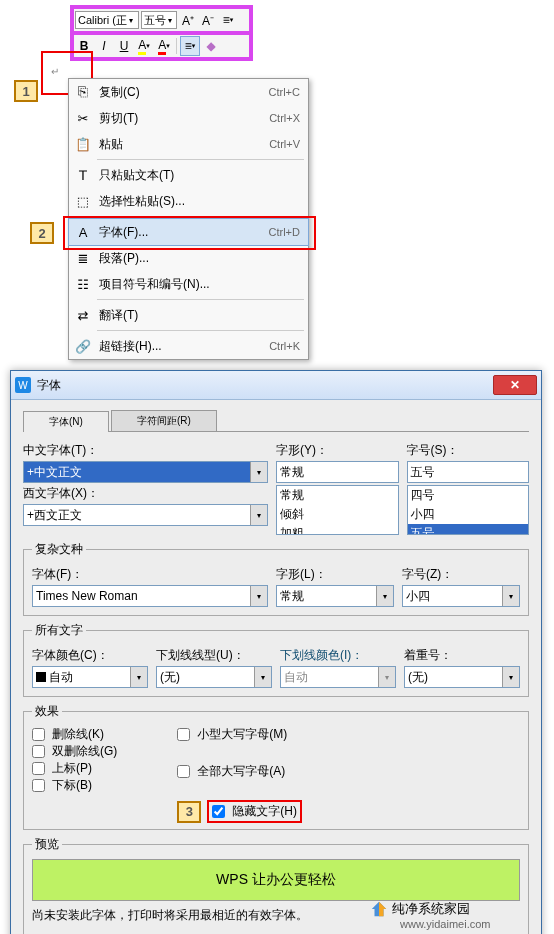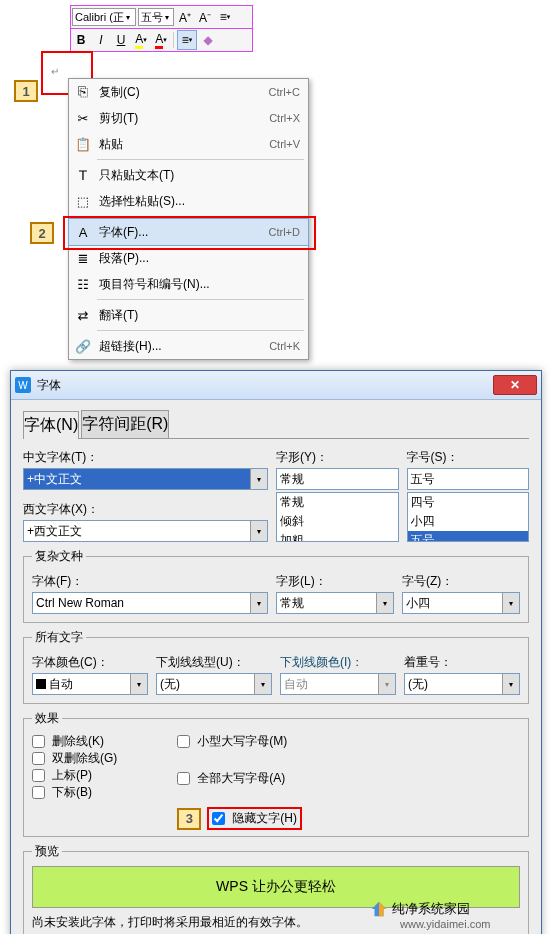--- a/index.html
+++ b/index.html
@@ -1,17 +1,17 @@
 <!DOCTYPE html>
 <html><head>
 <meta charset="utf-8">
 <style>
 body{margin:0;font-family:"Microsoft YaHei","SimSun",Arial,sans-serif;font-size:12px;background:#fff;color:#000;width:554px}
 .toolbar{margin:5px 0 0 70px;width:183px}
-.tb-row{display:flex;align-items:center;border:1px solid #d946ef;background:#f5f5f5;height:22px}
+.tb-row{display:flex;align-items:center;border:4px solid #d946ef;background:#f5f5f5;height:22px}
 .tb-row2{border-top:none}
 .tb-sel{border:1px solid #999;background:#fff;height:16px;font-size:11px;padding:0 2px;display:flex;align-items:center;margin:1px}
 .tb-sel .arr{margin-left:2px;font-size:8px}
 .tb-btn{width:18px;height:18px;display:flex;align-items:center;justify-content:center;font-size:12px;margin:0 1px}
 .sep{width:1px;height:16px;background:#ccc;margin:0 2px}
 .redbox1{position:absolute;left:41px;top:51px;width:48px;height:40px;border:2px solid #e00}
 .badge{position:absolute;width:20px;height:18px;border:2px solid #b87800;background:#ffe9a8;display:flex;align-items:center;justify-content:center;font-weight:bold;font-size:13px;color:#555}
 .ctx{position:absolute;left:68px;top:78px;width:239px;background:#f8f8f8;border:1px solid #999;box-shadow:2px 2px 5px rgba(0,0,0,0.3)}
 .ctx-item{display:flex;align-items:center;height:26px;padding:0 8px 0 4px;position:relative}
 .ctx-item.hl{background:#d6e5f5;border:1px solid #7da7d8;margin:-1px}
@@ -20,24 +20,24 @@
 .ctx-sc{color:#666;font-size:11px}
 .ctx-sep{height:1px;background:#ccc;margin:2px 4px 2px 28px}
 .redbox2{position:absolute;left:63px;top:216px;width:249px;height:30px;border:2px solid #e00;pointer-events:none}
 .dlg{position:absolute;left:10px;top:370px;width:530px;border:1px solid #3a6ea5;background:#ededed;box-shadow:0 0 8px rgba(0,0,0,0.3)}
 .dlg-title{height:28px;background:linear-gradient(#e8f0fb,#cfe0f7);display:flex;align-items:center;padding:0 4px;border-bottom:1px solid #9db9d8}
 .dlg-title .ticon{width:16px;height:16px;background:#1e88e5;color:#fff;font-size:10px;display:flex;align-items:center;justify-content:center;border-radius:2px;margin-right:6px}
 .dlg-title .txt{flex:1;font-size:12px}
 .dlg-close{width:42px;height:18px;background:#d94040;border:1px solid #a82828;border-radius:2px;color:#fff;display:flex;align-items:center;justify-content:center;font-weight:bold}
 .dlg-body{padding:10px 12px}
 .tabs{display:flex;border-bottom:1px solid #999;margin-bottom:10px}
-.tab{border:1px solid #999;border-bottom:none;padding:3px 0;background:#ededed;margin-right:2px;font-size:16px}
+.tab{border:1px solid #999;border-bottom:none;padding:3px 25px;background:#ededed;margin-right:2px;font-size:10px}
 .tab.active{background:#ededed;position:relative;top:1px}
 .tab:not(.active){background:#dcdcdc}
-.row{display:flex;gap:8px;margin:2px 0;align-items:flex-end}
+.row{display:flex;gap:8px;margin:2px 0;align-items:flex-start}
 .lbl{font-size:12px;margin-bottom:2px}
 .field{display:flex;flex-direction:column;flex:1}
 .combo{height:20px;border:1px solid #7a9dbf;background:#fff;display:flex;align-items:center;padding:0 3px;font-size:12px;position:relative}
 .combo .arr{position:absolute;right:0;top:0;bottom:0;width:16px;background:#e0e0e0;border-left:1px solid #999;display:flex;align-items:center;justify-content:center;font-size:8px}
 .combo.sel{background:#316ac5;color:#fff}
 .listbox{border:1px solid #7a9dbf;background:#fff;font-size:12px;overflow:hidden}
 .listbox .opt{padding:1px 3px}
 .listbox .opt.sel{background:#316ac5;color:#fff}
 fieldset{border:1px solid #aaa;margin:6px 0;padding:6px 8px}
 legend{font-size:12px;padding:0 3px}
@@ -204,21 +204,21 @@
           </div>
       </div>
     </div>
 
     <fieldset>
       <legend>复杂文种</legend>
       <div class="row">
         <div class="field" style="flex:2">
           <div class="lbl">字体(F)：</div>
           <div class="combo">
-              <span>Ctrl New Roman</span>
+              <span>Times New Roman</span>
               <span class="arr">▾</span>
             </div>
         </div>
         <div class="field">
           <div class="lbl">字形(L)：</div>
           <div class="combo">
               <span>常规</span>
               <span class="arr">▾</span>
             </div>
         </div>

